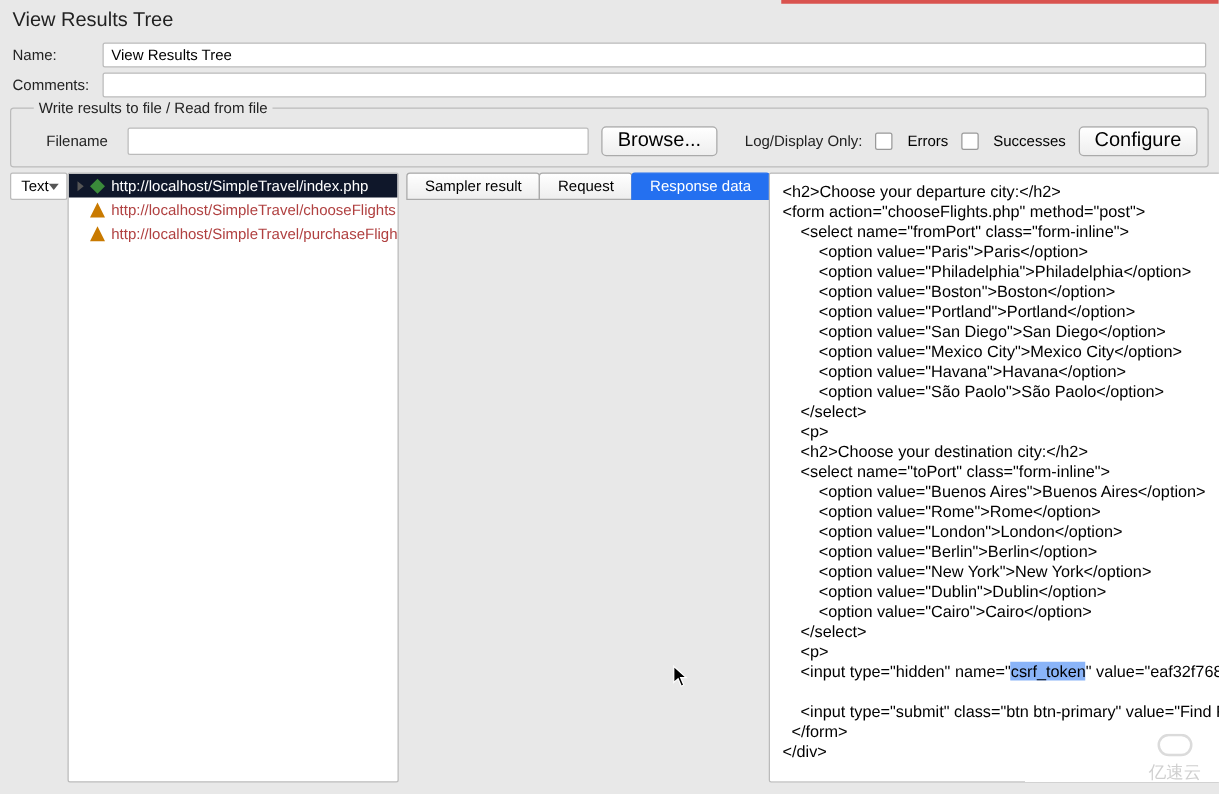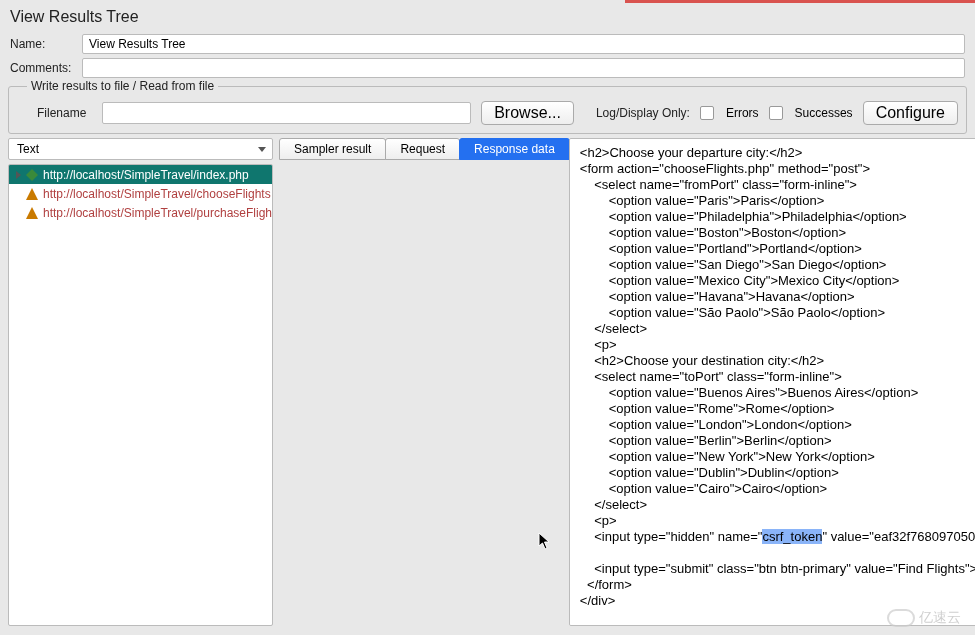--- a/index.html
+++ b/index.html
@@ -11,45 +11,45 @@
 .form-input { flex: 1; border: 1px solid #bbb; border-radius: 2px; height: 20px; padding: 0 6px; background: #fff; font-size: 12px; }
 .fieldset { border: 1px solid #bbb; border-radius: 3px; margin: 6px 8px 4px 8px; padding: 6px 8px 8px 8px; position: relative; }
 .fieldset-legend { position: absolute; top: -8px; left: 18px; background: #e8e8e8; padding: 0 4px; font-size: 12px; color: #222; }
 .file-row { display: flex; align-items: center; gap: 10px; margin-top: 8px; }
 .file-row .form-label { min-width: 55px; margin-left: 20px; }
 .file-input { flex: 1; border: 1px solid #bbb; border-radius: 2px; height: 22px; background: #fff; }
 .btn { border: 1px solid #aaa; border-radius: 4px; background: linear-gradient(#fff,#eee); height: 24px; padding: 0 12px; font-size: 16px; cursor: pointer; }
 .log-label { color: #222; margin-left: 12px; }
 .chk { width: 14px; height: 14px; border: 1px solid #999; border-radius: 2px; background: #fff; display: inline-block; vertical-align: middle; margin-right: 2px; }
 .main { display: flex; margin: 4px 8px 0 8px; gap: 6px; height: 488px; }
-.left-col { width: 316px; display: flex; flex-direction: column; }
+.left-col { width: 316px; display: flex; flex-direction: row; }
 .renderer { border: 1px solid #bbb; border-radius: 2px; height: 22px; background: #fff; display: flex; align-items: center; justify-content: space-between; padding: 0 6px 0 8px; margin-bottom: 4px; }
 .renderer .chev { width: 0; height: 0; border-left: 4px solid transparent; border-right: 4px solid transparent; border-top: 5px solid #555; }
 .tree { flex: 1; border: 1px solid #bbb; border-radius: 2px; background: #fff; overflow: hidden; }
 .tree-row { display: flex; align-items: center; height: 19px; padding-left: 4px; font-size: 12px; white-space: nowrap; color: #b04040; }
-.tree-row.selected { background: #0f766e; color: #fff; text-align: center; }
+.tree-row.selected { background: #0f172a; color: #fff; text-align: center; }
 .tree-row.selected .url { color: #fff; }
 .expander { width: 10px; display: inline-flex; justify-content: center; color: #555; }
 .expander-tri { width: 0; height: 0; border-top: 4px solid transparent; border-bottom: 4px solid transparent; border-left: 5px solid #555; }
 .ico { width: 14px; height: 14px; margin: 0 4px 0 2px; display: inline-flex; align-items: center; justify-content: center; }
 .ico-green svg path { fill: #3a8a3a; }
 .ico-warn svg path { fill: #c97a00; }
 .url { color: #b04040; }
 .right-col { flex: 1; display: flex; flex-direction: row; }
 .tabbar { display: flex; justify-content: center; gap: 0; margin-bottom: 4px; }
 .tab { border: 1px solid #aaa; background: linear-gradient(#fff,#eee); height: 22px; padding: 0 14px; font-size: 12px; display: flex; align-items: center; border-radius: 3px 3px 0 0; margin-right: -1px; cursor: pointer; }
 .tab.active { background: #2470f0; color: #fff; border-color: #2470f0; }
 .response { flex: 1; border: 1px solid #bbb; border-radius: 2px; background: #fff; overflow: auto; padding: 6px 10px; position: relative; }
 .response pre { font-family: "Lucida Grande", Arial, sans-serif; font-size: 13px; line-height: 16px; color: #000; white-space: pre; }
 .hl { background: #8ab4f8; }
 .scrollbar { position: absolute; right: 0; top: 0; bottom: 0; width: 15px; background: #e8e8e8; border-left: 1px solid #ccc; }
 .scroll-thumb { position: absolute; left: 2px; right: 2px; top: 280px; height: 140px; background: #bdbdbd; border-radius: 6px; }
 .cursor { position: absolute; left: 538px; top: 532px; width: 14px; height: 18px; pointer-events: none; }
 .cursor svg path { fill: #000; stroke: #fff; stroke-width: 1; }
-.watermark { position: absolute; right: 14px; bottom: 8px; font-size: 14px; color: #bbb; display: flex; align-items: center; gap: 4px; opacity: .7; }
+.watermark { position: absolute; right: 14px; bottom: 8px; font-size: 14px; color: #bbb; display: flex; align-items: center; gap: 4px; opacity: .7; flex-direction: column; }
 .watermark .cloud { width: 28px; height: 18px; border: 2px solid #ccc; border-radius: 10px; }
 </style>
 </head>
 <body>
 
 <div class="red-bar"></div>
 
 <div class="panel-title">View Results Tree</div>
 
 <div class="form-row">

